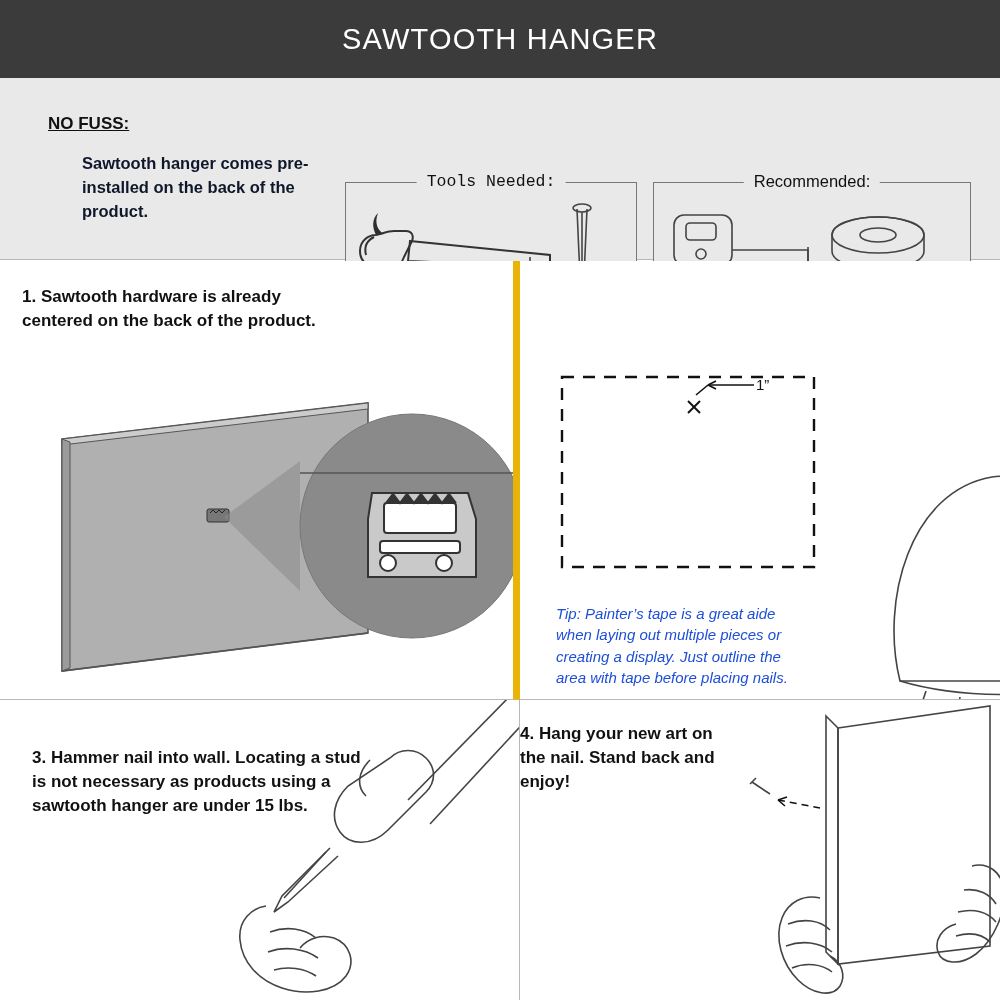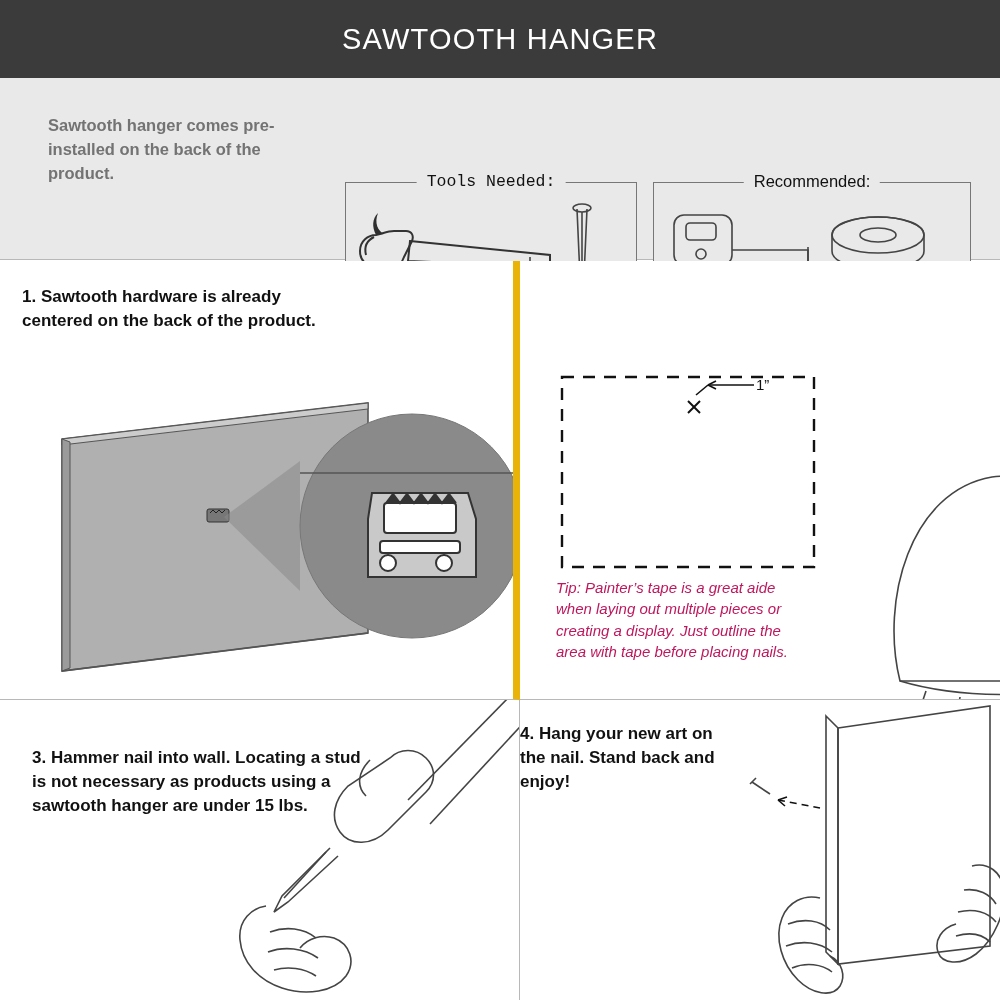--- a/index.html
+++ b/index.html
@@ -56,21 +56,22 @@
     font-size: 17px;
     font-weight: bold;
     text-decoration: underline;
     color: #111;
     margin-bottom: 18px;
   }
   .nofuss-body {
     font-size: 16.5px;
     font-weight: bold;
     line-height: 1.45;
-    color: #737373;
+    color: #0f172a;
+    margin-left: 34px;
   }
 
   .toolbox {
     position: absolute;
     border: 1px solid #777;
     background: #e9e9e9;
   }
   .toolbox-label {
     position: absolute;
     top: -11px;
@@ -112,26 +113,26 @@
     color: #111;
   }
   #q1 .step-text { left: 22px; top: 24px; width: 330px; }
   #q2 .step-text { left: 16px; top: 22px; width: 455px; }
   #q3 .step-text { left: 32px; top: 46px; width: 330px; }
   #q4 .step-text { left: 0; top: 22px; width: 220px; }
 
   .tip-text {
     position: absolute;
     left: 36px;
-    top: 316px;
+    top: 342px;
     width: 250px;
     font-size: 15px;
     font-style: italic;
     line-height: 1.42;
-    color: #be185d;
+    color: #1d4ed8;
   }
 
   .inch-label {
     position: absolute;
     font-size: 15px;
     color: #111;
   }
 
   svg { display: block; }
   .ln { fill: none; stroke: #333; stroke-width: 2; }
@@ -143,20 +144,21 @@
 
 <div id="page">
 
   <div class="header">
     <div class="header-title">SAWTOOTH HANGER</div>
   </div>
 
   <div class="topband">
 
     <div class="nofuss">
+      <div class="nofuss-title">NO FUSS:</div>
       <div class="nofuss-body">Sawtooth hanger comes pre-installed on the back of the product.</div>
     </div>
 
     <div class="toolbox" id="tools-box">
       <div class="toolbox-label">Tools Needed:</div>
 
       <span>
         <svg width="220" height="90" viewBox="0 0 220 90" style="position:absolute;left:8px;top:18px;">
 
           <path class="ln" d="M22 34 C14 34 6 40 6 50 C6 60 13 66 22 66 L38 66 C44 66 48 62 50 56 L58 40 C60 35 58 30 52 30 L40 30 C34 30 30 32 22 34 Z" fill="#2e2e2e" stroke="#2e2e2e"></path>

